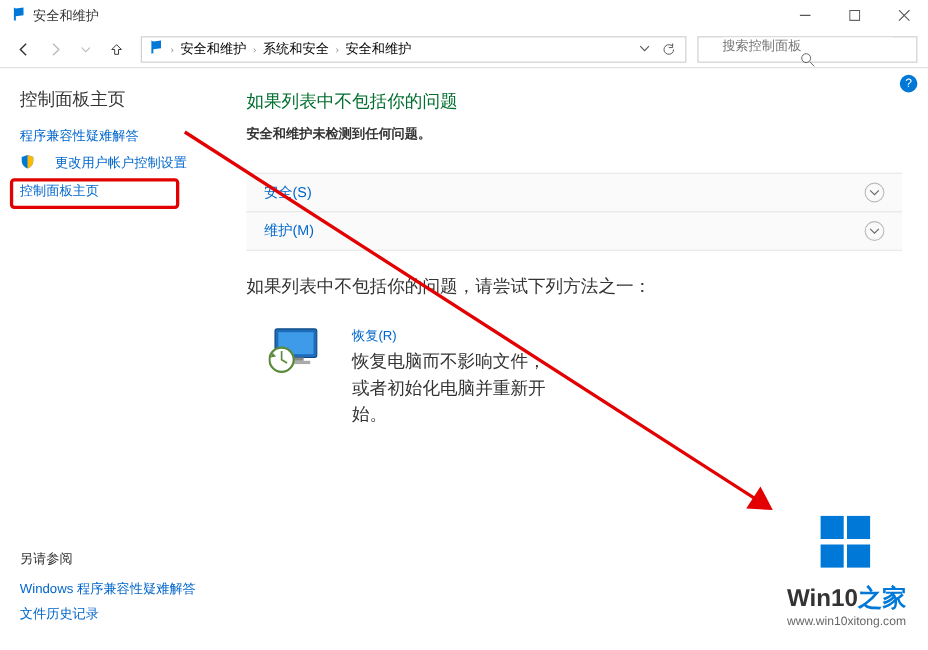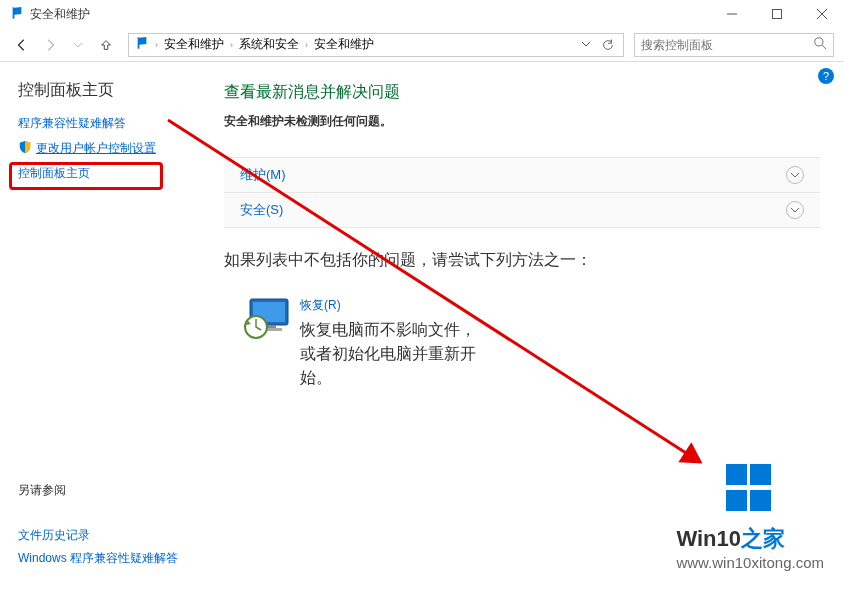--- a/index.html
+++ b/index.html
@@ -10,51 +10,51 @@
     .winbtns { position: absolute; right: 0; top: 0; display: flex; }
     .winbtn { width: 45px; height: 28px; display: flex; align-items: center; justify-content: center; color: #555; cursor: pointer; }
     .navbar { height: 34px; border-bottom: 1px solid #ddd; display: flex; align-items: center; padding: 0 10px; gap: 4px; }
     .navbtn { width: 24px; height: 24px; display: flex; align-items: center; justify-content: center; color: #555; cursor: pointer; }
     .navbtn.disabled { color: #bbb; }
     .breadcrumb { flex: 1; height: 24px; border: 1px solid #ccc; display: flex; align-items: center; padding: 0 4px; gap: 6px; margin: 0 6px; background:#fff; }
     .breadcrumb .flag { color: #0078d7; margin-left:2px;}
     .breadcrumb .sep { color: #888; font-size: 9px; }
     .refreshbtn { width: 22px; height: 22px; display: flex; align-items: center; justify-content: center; color: #555; }
     .breadcrumb .bcdrop { margin-left:auto; color:#555;}
-    .searchbox { width: 200px; height: 24px; border: 1px solid #ccc; display: flex; align-items: center; padding: 0 6px; color:#888; background:#fff; }
+    .searchbox { width: 200px; height: 24px; border: 1px solid #ccc; display: flex; align-items: center; padding: 0 6px; color:#888; background:#fff;flex-direction:column; }
     .searchbox input { border: none; outline: none; flex:1; font-size: 12px; }
     .searchbox .sicon { color:#555; }
     .body { display: flex; height: calc(100% - 62px); position: relative; }
     .sidebar { width: 200px; padding: 18px 12px 12px 18px; }
     .sidebar .hometitle { font-size: 16px; color:#333; margin-bottom: 14px; }
     .sidebar a { display: block; color: #0066cc; font-size: 12px; text-decoration: none; margin: 8px 0; }
-    .sidebar .shielded { display: flex; align-items: center; gap: 4px; text-decoration: underline; }
+    .sidebar .shielded { display: flex; align-items: center; gap: 18px; }
     .shield-icon { width: 14px; height: 14px; }
     .highlight-box { position: absolute; border: 3px solid #e20000; border-radius: 4px; left: 9px; top: 100px; width: 154px; height: 28px; pointer-events: none; }
     .main { flex: 1; padding: 20px 24px; position: relative; }
     .main h1 { color: #006e2e; font-size: 16px; font-weight: normal; margin-bottom: 10px; }
     .main .subtitle { color: #333; font-size: 12px; margin-bottom: 28px; font-weight: bold; }
     .section { border-top: 1px solid #e6e6e6; border-bottom: 1px solid #e6e6e6; height: 36px; display: flex; align-items: center; padding: 0 16px; background: #fafafa; margin-top:-1px; }
     .section .slabel { color: #0066cc; font-size: 13px; flex:1; }
     .section .chev { width: 18px; height: 18px; border: 1px solid #bbb; border-radius: 50%; display:flex; align-items:center; justify-content:center; color:#666; font-size:10px; }
     .hint { margin-top: 22px; font-size: 16px; color: #333; }
-    .recovery { display:flex; margin-top: 26px; margin-left: 20px; gap: 12px; }
+    .recovery { display:flex; margin-top: 26px; margin-left: 20px; gap: 32px; }
     .recov-icon { width: 44px; height: 40px; position: relative; }
     .recov-txt .rtitle { color:#0066cc; font-size:12px; margin-bottom:4px; }
     .recov-txt .rdesc { color:#333; font-size:16px; max-width: 180px; line-height: 1.5; }
     .help { position:absolute; right:10px; top:6px; width:16px; height:16px; border-radius:50%; background:#0078d7; color:#fff; display:flex; align-items:center; justify-content:center; font-size:11px; }
     .footer { position:absolute; bottom: 18px; left: 18px; }
-    .footer .ftitle { color:#333; font-size:12px; margin-bottom: 28px; }
+    .footer .ftitle { color:#333; font-size:12px; margin-bottom: 10px; }
     .footer a { display:block; color:#0066cc; font-size:12px; text-decoration:none; margin: 6px 0; }
     .watermark { position:absolute; right:20px; bottom:20px; display:flex; align-items:center; gap:12px;flex-direction:column; }
     .wm-logo { display:flex; flex-wrap:wrap; width:48px; height:48px; gap:3px; }
     .wm-logo div { width:21px; height:21px; background:#0078d7; }
     .wm-txt .big { font-size:22px; font-weight:bold; color:#333; }
     .wm-txt .big .blue { color:#0078d7; }
-    .wm-txt .url { font-size:15px; color:#666; }
+    .wm-txt .url { font-size:11px; color:#666; }
     .arrow-line { position:absolute; pointer-events:none; }
   </style>
 </head>
 <body>
 
 <div class="titlebar">
   <span class="flag">
     <svg width="14" height="14" viewBox="0 0 16 16">
         <path fill="#0078d7" d="M3 1v14l1-1 1 1V2l8-1v8l-8 1V2z"></path>
       </svg>
@@ -138,33 +138,33 @@
             <path d="M8 1l6 2v4c0 4-3 7-6 8-3-1-6-4-6-8V3z" fill="#0078d7"></path>
             <path d="M8 1l6 2v4c0 4-3 7-6 8V1z" fill="#ffb900"></path>
           </svg></span>
       <span>更改用户帐户控制设置</span>
     </a>
     <a href="#">控制面板主页</a>
   </div>
 
   <div class="main">
     <div class="help">?</div>
-    <h1>查看最新消息并解决问题</h1>
+    <h1>如果列表中不包括你的问题</h1>
     <div class="subtitle">安全和维护未检测到任何问题。</div>
 
     <div class="section">
-      <span class="slabel">维护(M)</span>
+      <span class="slabel">安全(S)</span>
       <span class="chev">
           <svg width="10" height="10">
             <path d="M1 3l4 4 4-4" fill="none" stroke="#666"></path>
           </svg>
         </span>
     </div>
     <div class="section">
-      <span class="slabel">安全(S)</span>
+      <span class="slabel">维护(M)</span>
       <span class="chev">
           <svg width="10" height="10">
             <path d="M1 3l4 4 4-4" fill="none" stroke="#666"></path>
           </svg>
         </span>
     </div>
 
     <div class="hint">如果列表中不包括你的问题，请尝试下列方法之一：</div>
 
     <div class="recovery">
@@ -192,22 +192,22 @@
           <path d="M8 1L1 5l7 4z" fill="#e20000"></path>
         </marker>
       </defs>
     <line x1="700" y1="400" x2="168" y2="58" stroke="#e20000" stroke-width="3" marker-start="url(#ah)"></line>
   </svg>
   <div class="highlight-box"></div>
 </div>
 
 <div class="footer">
   <div class="ftitle">另请参阅</div>
+  <a href="#">Windows 程序兼容性疑难解答</a>
   <a href="#">文件历史记录</a>
-  <a href="#">Windows 程序兼容性疑难解答</a>
 </div>
 
 <div class="watermark">
   <div class="wm-logo">
       <div></div>
       <div></div>
       <div></div>
       <div></div>
     </div>
   <div class="wm-txt">

